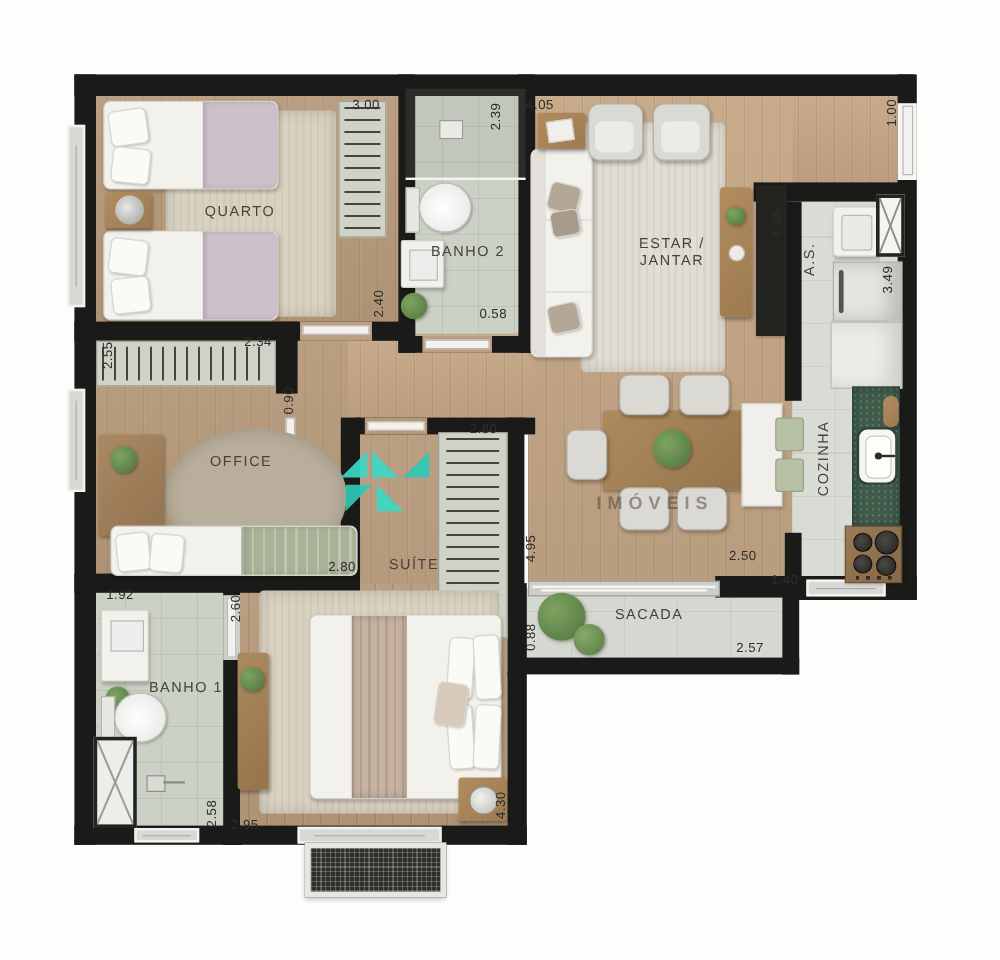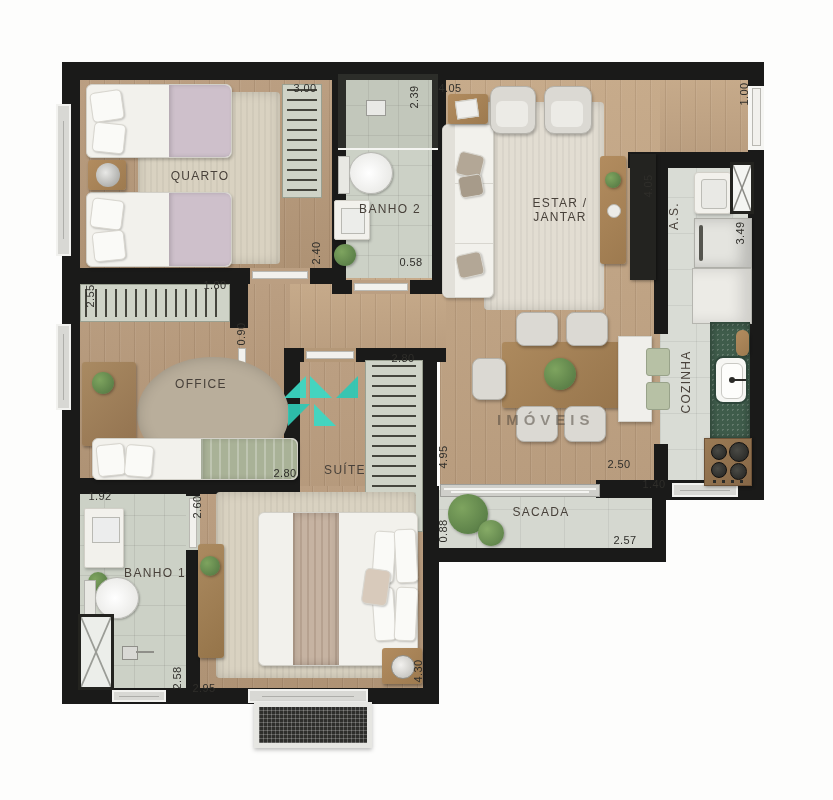--- a/index.html
+++ b/index.html
@@ -308,21 +308,21 @@
       </div>
       <div class="dim-label" style="left: 305px; top: 88px; transform: translate(-50%, -50%) rotate(0deg);">3.00</div>
       <div class="dim-label" style="left: 414px; top: 97px; transform: translate(-50%, -50%) rotate(-90deg);">2.39</div>
       <div class="dim-label" style="left: 450px; top: 88px; transform: translate(-50%, -50%) rotate(0deg);">4.05</div>
       <div class="dim-label" style="left: 744px; top: 94px; transform: translate(-50%, -50%) rotate(-90deg);">1.00</div>
       <div class="dim-label" style="left: 648px; top: 186px; transform: translate(-50%, -50%) rotate(-90deg);">4.05</div>
       <div class="dim-label" style="left: 740px; top: 233px; transform: translate(-50%, -50%) rotate(-90deg);">3.49</div>
       <div class="dim-label" style="left: 316px; top: 253px; transform: translate(-50%, -50%) rotate(-90deg);">2.40</div>
       <div class="dim-label" style="left: 411px; top: 262px; transform: translate(-50%, -50%) rotate(0deg);">0.58</div>
       <div class="dim-label" style="left: 90px; top: 296px; transform: translate(-50%, -50%) rotate(-90deg);">2.55</div>
-      <div class="dim-label" style="left: 215px; top: 285px; transform: translate(-50%, -50%) rotate(0deg);">1.80</div>
+      <div class="dim-label" style="left: 215px; top: 285px; transform: translate(-50%, -50%) rotate(0deg);">2.34</div>
       <div class="dim-label" style="left: 241px; top: 334px; transform: translate(-50%, -50%) rotate(-90deg);">0.90</div>
       <div class="dim-label" style="left: 403px; top: 358px; transform: translate(-50%, -50%) rotate(0deg);">2.80</div>
       <div class="dim-label" style="left: 285px; top: 473px; transform: translate(-50%, -50%) rotate(0deg);">2.80</div>
       <div class="dim-label" style="left: 443px; top: 457px; transform: translate(-50%, -50%) rotate(-90deg);">4.95</div>
       <div class="dim-label" style="left: 619px; top: 464px; transform: translate(-50%, -50%) rotate(0deg);">2.50</div>
       <div class="dim-label" style="left: 654px; top: 484px; transform: translate(-50%, -50%) rotate(0deg);">1.40</div>
       <div class="dim-label" style="left: 443px; top: 531px; transform: translate(-50%, -50%) rotate(-90deg);">0.88</div>
       <div class="dim-label" style="left: 625px; top: 540px; transform: translate(-50%, -50%) rotate(0deg);">2.57</div>
       <div class="dim-label" style="left: 100px; top: 496px; transform: translate(-50%, -50%) rotate(0deg);">1.92</div>
       <div class="dim-label" style="left: 197px; top: 507px; transform: translate(-50%, -50%) rotate(-90deg);">2.60</div>

